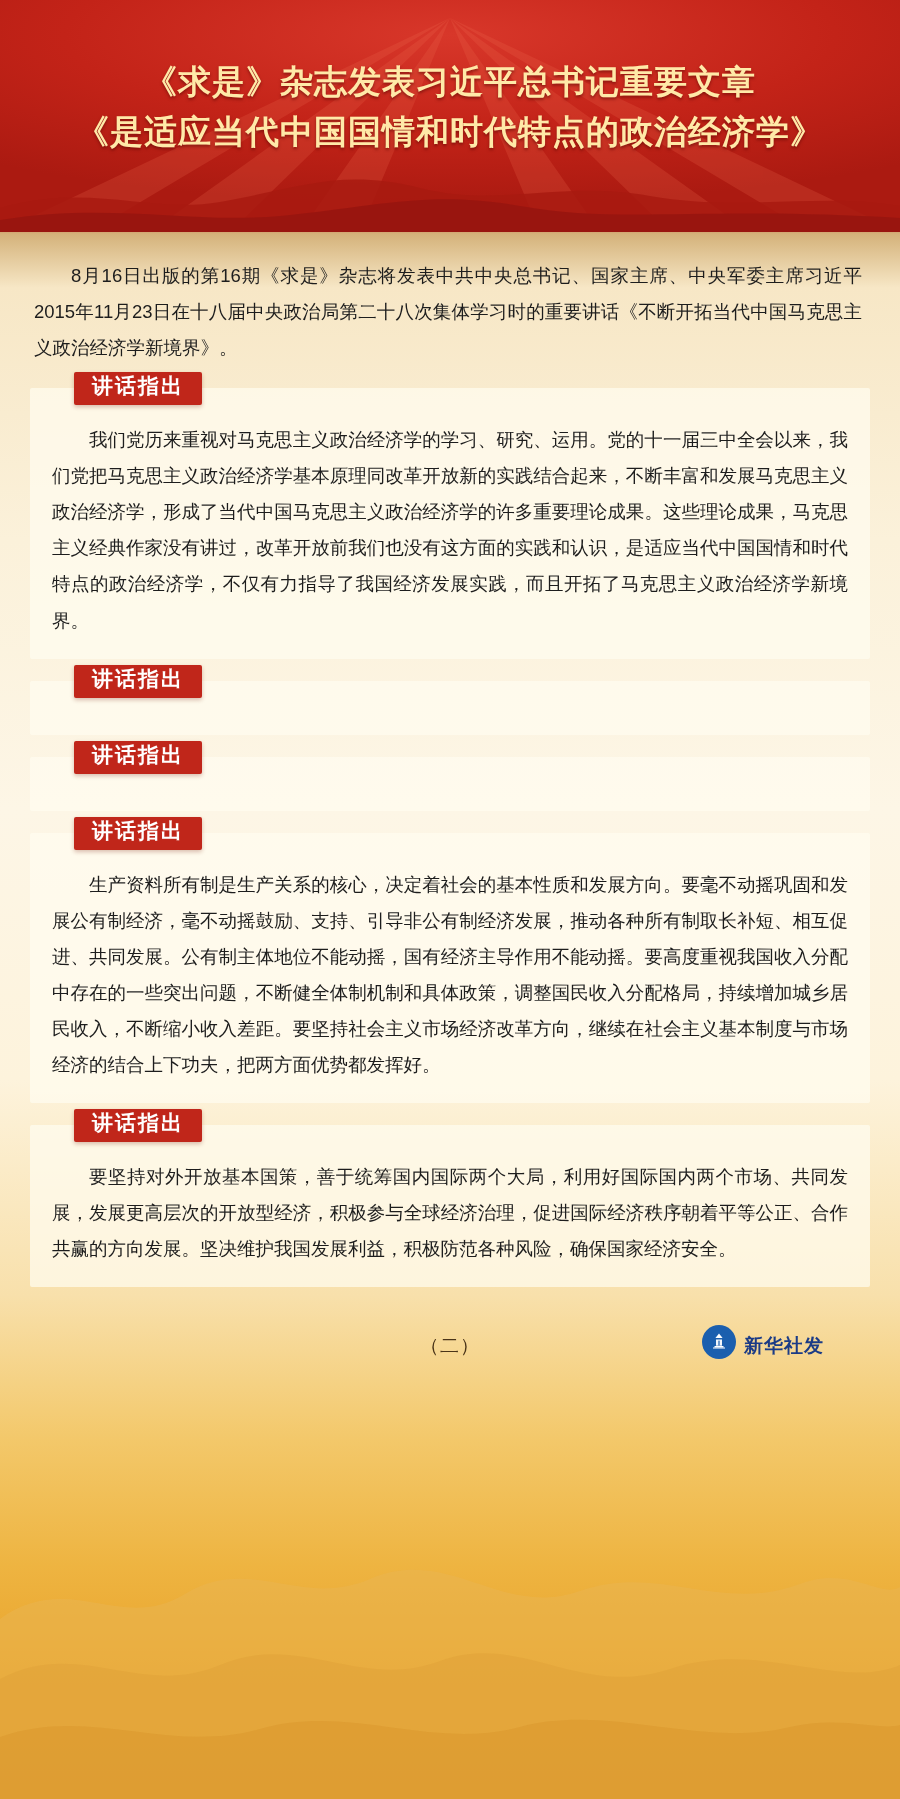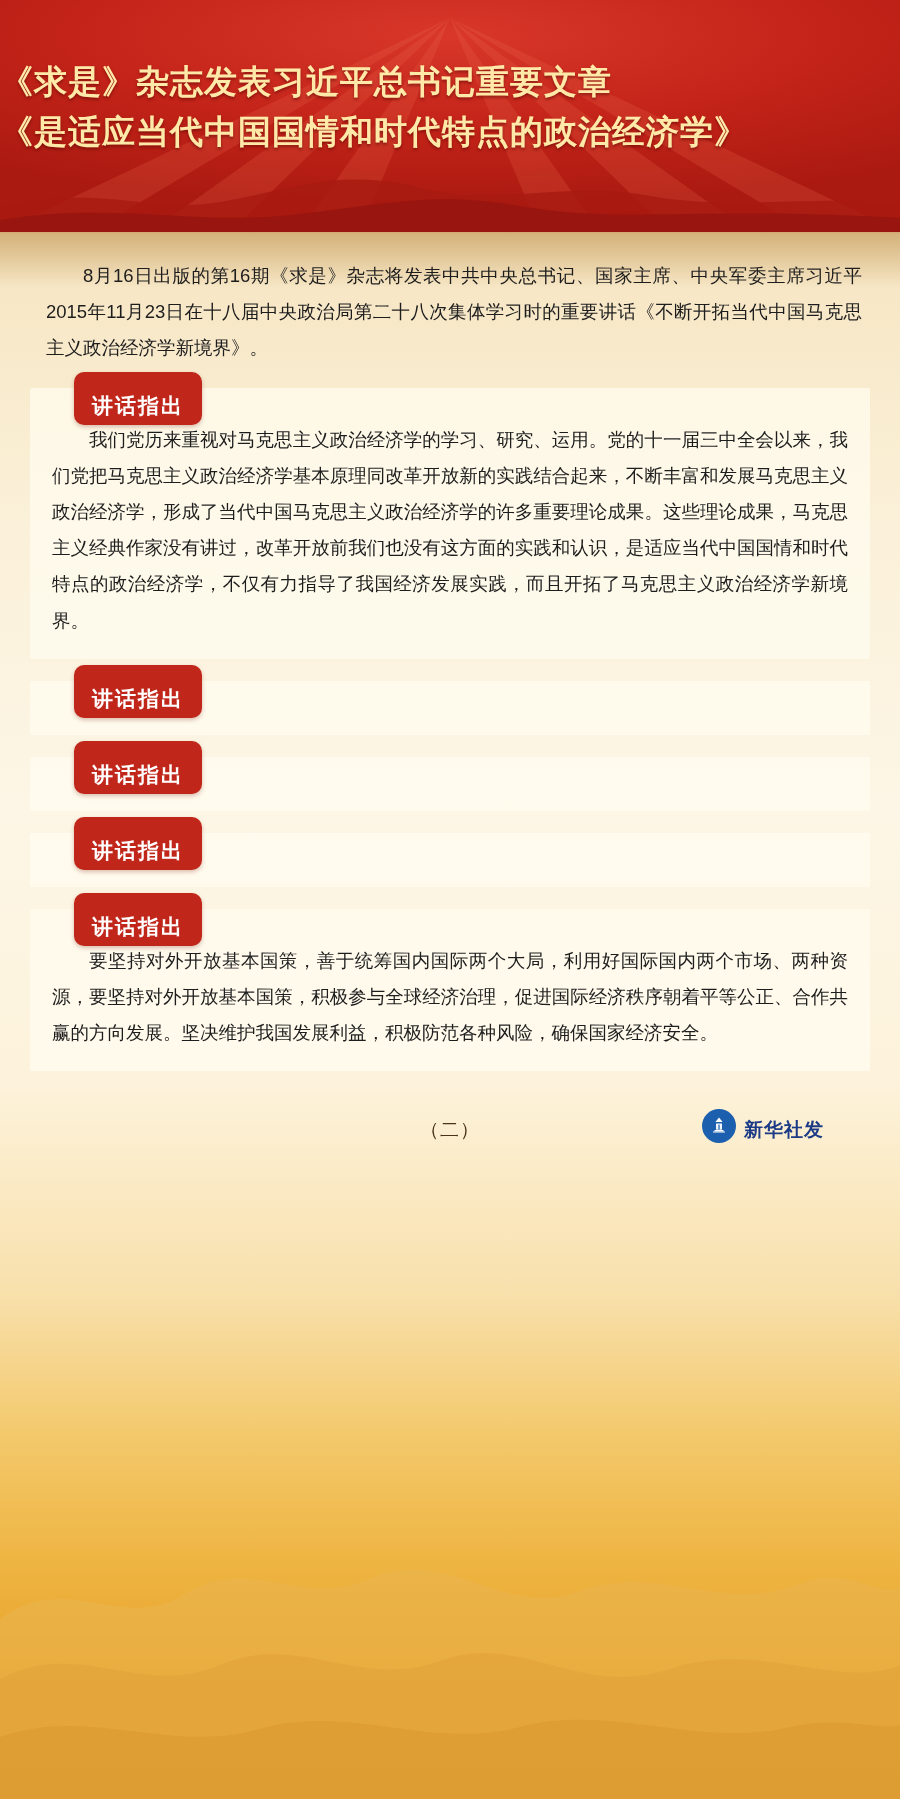--- a/index.html
+++ b/index.html
@@ -64,42 +64,42 @@
     left: 0;
     bottom: 0;
     width: 900px;
     height: 70px;
     pointer-events: none;
   }
   .banner-inner {
     position: relative;
     z-index: 3;
     padding-top: 58px;
-    text-align: left;
+    text-align: center;
   }
   .title-line {
     font-family: "Liberation Serif", "DejaVu Serif", serif;
     font-weight: bold;
     color: #ffe9a8;
     font-size: 33px;
     line-height: 1.5;
     letter-spacing: 1px;
     text-shadow: 0 2px 3px rgba(90,8,4,.55);
     white-space: nowrap;
   }
   .title-line.second { font-size: 33px; }
 
   
   .content {
     position: relative;
     z-index: 5;
     padding: 0 30px;
   }
   .lead {
-    margin: 26px 8px 6px 16px;
+    margin: 26px 8px 6px 4px;
     font-size: 18.5px;
     line-height: 1.95;
     color: #1d1d1d;
     text-align: justify;
     text-indent: 2em;
     font-family: "Liberation Sans", sans-serif;
   }
 
   .section {
     position: relative;
@@ -110,23 +110,23 @@
   }
   .tag {
     position: absolute;
     top: -16px;
     left: 44px;
     background: #c0261a;
     color: #fff;
     font-size: 21px;
     font-weight: bold;
     letter-spacing: 2px;
-    padding: 23px 18px 9px 18px;
+    padding: 3px 18px 9px 18px;
     line-height: 1;
-    border-radius: 10px;
+    border-radius: 2px;
     box-shadow: 0 2px 4px rgba(120,30,10,.28);
     font-family: "Liberation Sans", sans-serif;
   }
   .para {
     font-size: 18.5px;
     line-height: 1.95;
     color: #1d1d1d;
     text-align: justify;
     text-indent: 2em;
     margin: 0;
@@ -217,25 +217,26 @@
     <div class="section">
       <div class="tag">讲话指出</div>
     </div>
 
     <div class="section">
       <div class="tag">讲话指出</div>
     </div>
 
     <div class="section">
       <div class="tag">讲话指出</div>
-    </div>
-
-    <div class="section">
-      <div class="tag">讲话指出</div>
-      <p class="para">要坚持对外开放基本国策，善于统筹国内国际两个大局，利用好国际国内两个市场、两种资源，要坚持对外开放基本国策，积极参与全球经济治理，促进国际经济秩序朝着平等公正、合作共赢的方向发展。坚决维护我国发展利益，积极防范各种风险，确保国家经济安全。</p>
+      <p class="para">生产资料所有制是生产关系的核心，决定着社会的基本性质和发展方向。要毫不动摇巩固和发展公有制经济，毫不动摇鼓励、支持、引导非公有制经济发展，推动各种所有制取长补短、相互促进、共同发展。公有制主体地位不能动摇，国有经济主导作用不能动摇。要高度重视我国收入分配中存在的一些突出问题，不断健全体制机制和具体政策，调整国民收入分配格局，持续增加城乡居民收入，不断缩小收入差距。要坚持社会主义市场经济改革方向，继续在社会主义基本制度与市场经济的结合上下功夫，把两方面优势都发挥好。</p>
+    </div>
+
+    <div class="section">
+      <div class="tag">讲话指出</div>
+      <p class="para">要坚持对外开放基本国策，善于统筹国内国际两个大局，利用好国际国内两个市场、共同发展，发展更高层次的开放型经济，积极参与全球经济治理，促进国际经济秩序朝着平等公正、合作共赢的方向发展。坚决维护我国发展利益，积极防范各种风险，确保国家经济安全。</p>
     </div>
 
     <div class="footer">
       <div class="page-num">（二）</div>
       <div class="agency">
         <span class="agency-logo">
           <svg width="24" height="24" viewBox="0 0 24 24">
             <circle cx="12" cy="12" r="11.5" fill="#1b5fae"></circle>
             <path d="M6 17.5 h12 v1 h-12 z M7.5 16 h9 v1.2 h-9 z" fill="#fff"></path>
             <path d="M9 9.5 h6 v6.2 h-6 z" fill="#fff" opacity="0.95"></path>

